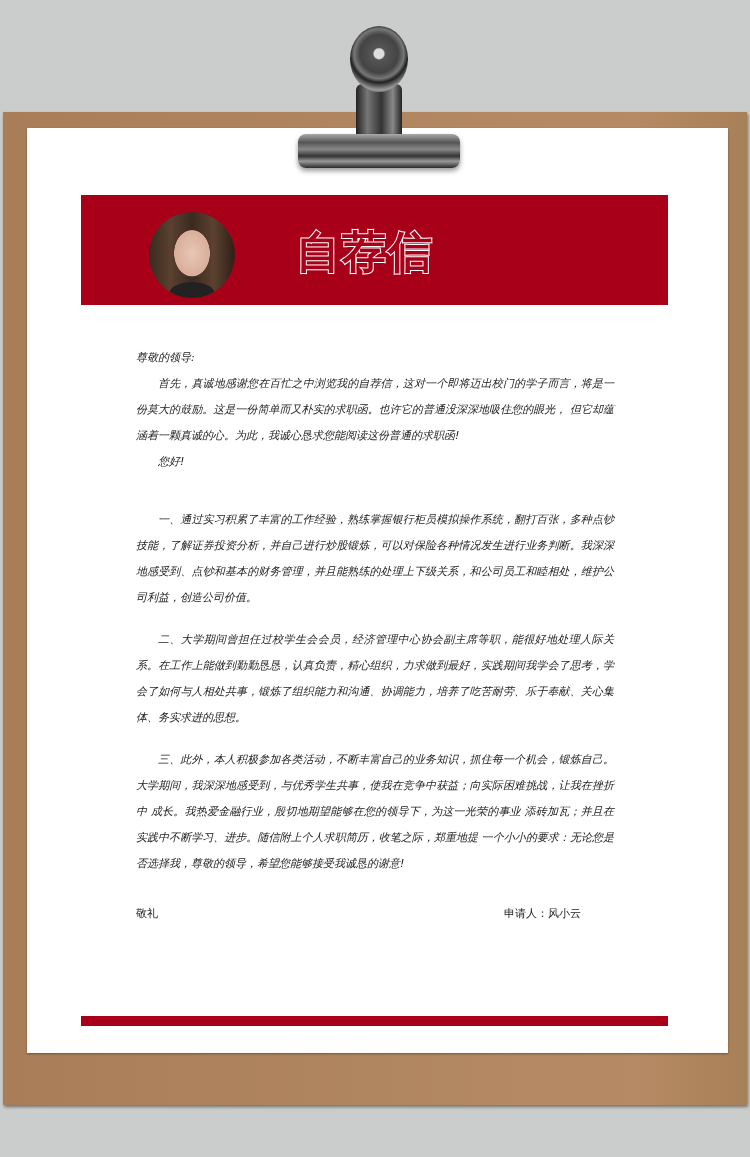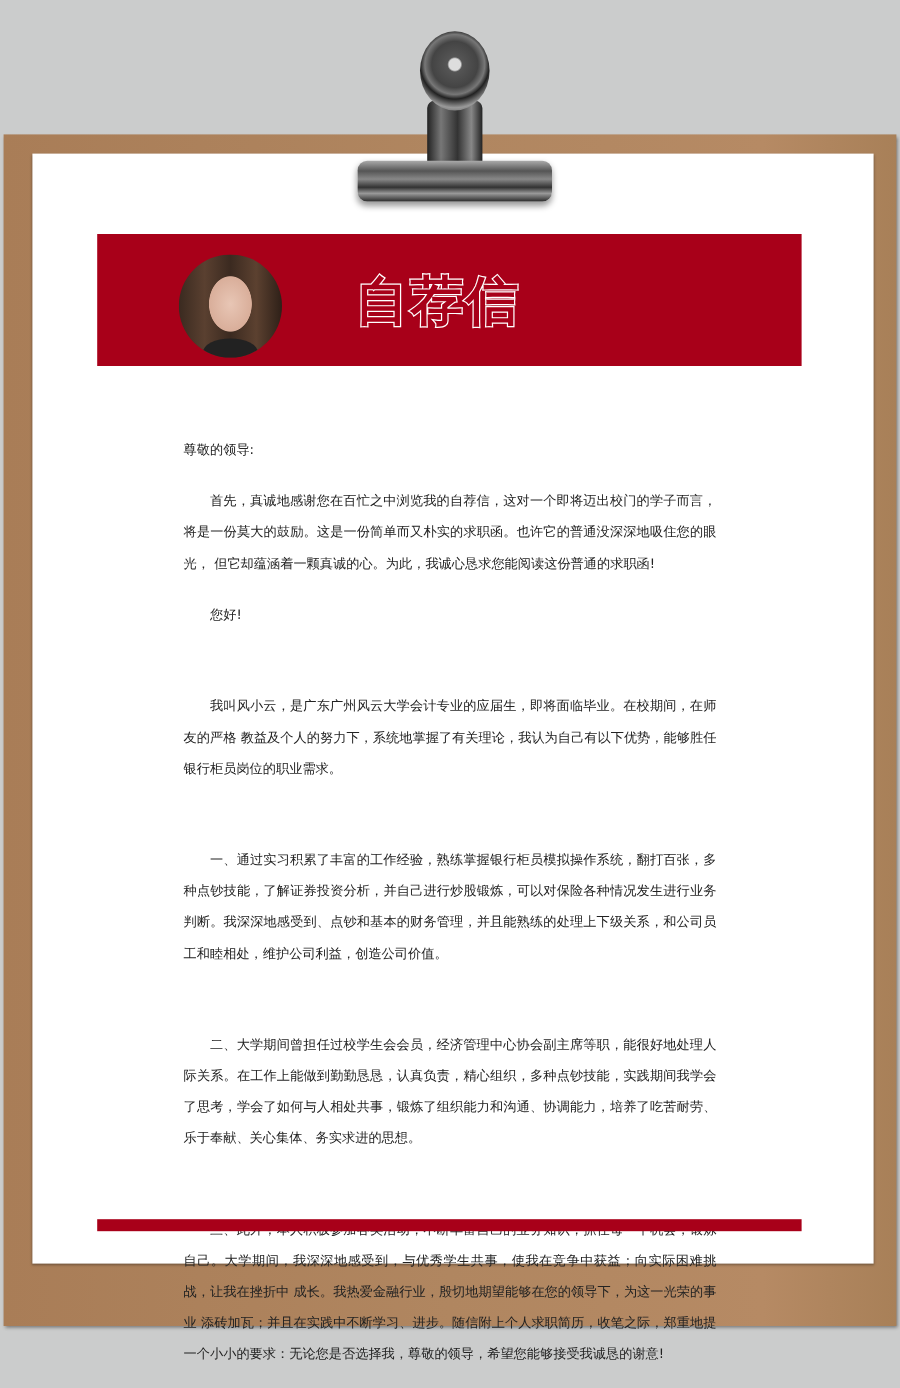--- a/index.html
+++ b/index.html
@@ -37,21 +37,21 @@
     font-size: 44px; font-weight: bold; letter-spacing: 2px;
     color: #a80019;
     -webkit-text-stroke: 2px #ffffff;
     paint-order: stroke fill;
     text-shadow: 0 0 0 #fff;
   }
   .letter {
     position: absolute; left: 136px; top: 345px; width: 478px;
     font-size: 11px; color: #222; line-height: 26px;
   }
-  .letter p { margin: 17px; text-indent: 22px; text-align: justify; }
+  .letter p { margin: 0; text-indent: 22px; text-align: justify; font-style: italic; }
   .letter p.noindent { text-indent: 0; }
   .letter .gap { height: 16px; }
   .letter .gap-lg { height: 18px; }
   .closing { position: relative; height: 26px; }
   .closing .left { position: absolute; left: 0; }
   .closing .right { position: absolute; left: 368px; }
   .footer-bar {
     position: absolute; left: 81px; top: 1016px; width: 587px; height: 10px;
     background: #a80019;
   }
@@ -88,25 +88,24 @@
 <div class="avatar">
     <div class="neck"></div>
   </div>
 <div class="title">自荐信</div>
 
 <div class="letter">
   <p class="noindent">尊敬的领导:</p>
   <p>首先，真诚地感谢您在百忙之中浏览我的自荐信，这对一个即将迈出校门的学子而言，将是一份莫大的鼓励。这是一份简单而又朴实的求职函。也许它的普通没深深地吸住您的眼光， 但它却蕴涵着一颗真诚的心。为此，我诚心恳求您能阅读这份普通的求职函!</p>
   <p>您好!</p>
   <div class="gap"></div>
-  <p>我叫风小云，是广东广州风云大学会计专业的应届生，即将面临毕业。在校期间，在师友的严格 教益及个人的努力下，系统地掌握了有关理论，我认为自己有以下优势，能够胜任银行柜员岗位的职业需求。</p>
   <div class="gap"></div>
   <p>一、通过实习积累了丰富的工作经验，熟练掌握银行柜员模拟操作系统，翻打百张，多种点钞技能，了解证券投资分析，并自己进行炒股锻炼，可以对保险各种情况发生进行业务判断。我深深地感受到、点钞和基本的财务管理，并且能熟练的处理上下级关系，和公司员工和睦相处，维护公司利益，创造公司价值。</p>
   <div class="gap"></div>
-  <p>二、大学期间曾担任过校学生会会员，经济管理中心协会副主席等职，能很好地处理人际关系。在工作上能做到勤勤恳恳，认真负责，精心组织，多种点钞技能，实践期间我学会了思考，学会了如何与人相处共事，锻炼了组织能力和沟通、协调能力，培养了吃苦耐劳、乐于奉献、关心集体、务实求进的思想。</p>
+  <p>二、大学期间曾担任过校学生会会员，经济管理中心协会副主席等职，能很好地处理人际关系。在工作上能做到勤勤恳恳，认真负责，精心组织，力求做到最好，实践期间我学会了思考，学会了如何与人相处共事，锻炼了组织能力和沟通、协调能力，培养了吃苦耐劳、乐于奉献、关心集体、务实求进的思想。</p>
   <div class="gap"></div>
   <p>三、此外，本人积极参加各类活动，不断丰富自己的业务知识，抓住每一个机会，锻炼自己。大学期间，我深深地感受到，与优秀学生共事，使我在竞争中获益；向实际困难挑战，让我在挫折中 成长。我热爱金融行业，殷切地期望能够在您的领导下，为这一光荣的事业 添砖加瓦；并且在实践中不断学习、进步。随信附上个人求职简历，收笔之际，郑重地提 一个小小的要求：无论您是否选择我，尊敬的领导，希望您能够接受我诚恳的谢意!</p>
   <div class="gap-lg"></div>
   <div class="gap-lg" style="height:6px"></div>
   <div class="closing">
     <span class="left">敬礼</span>
     <span class="right">申请人：风小云</span>
   </div>
 </div>
 

